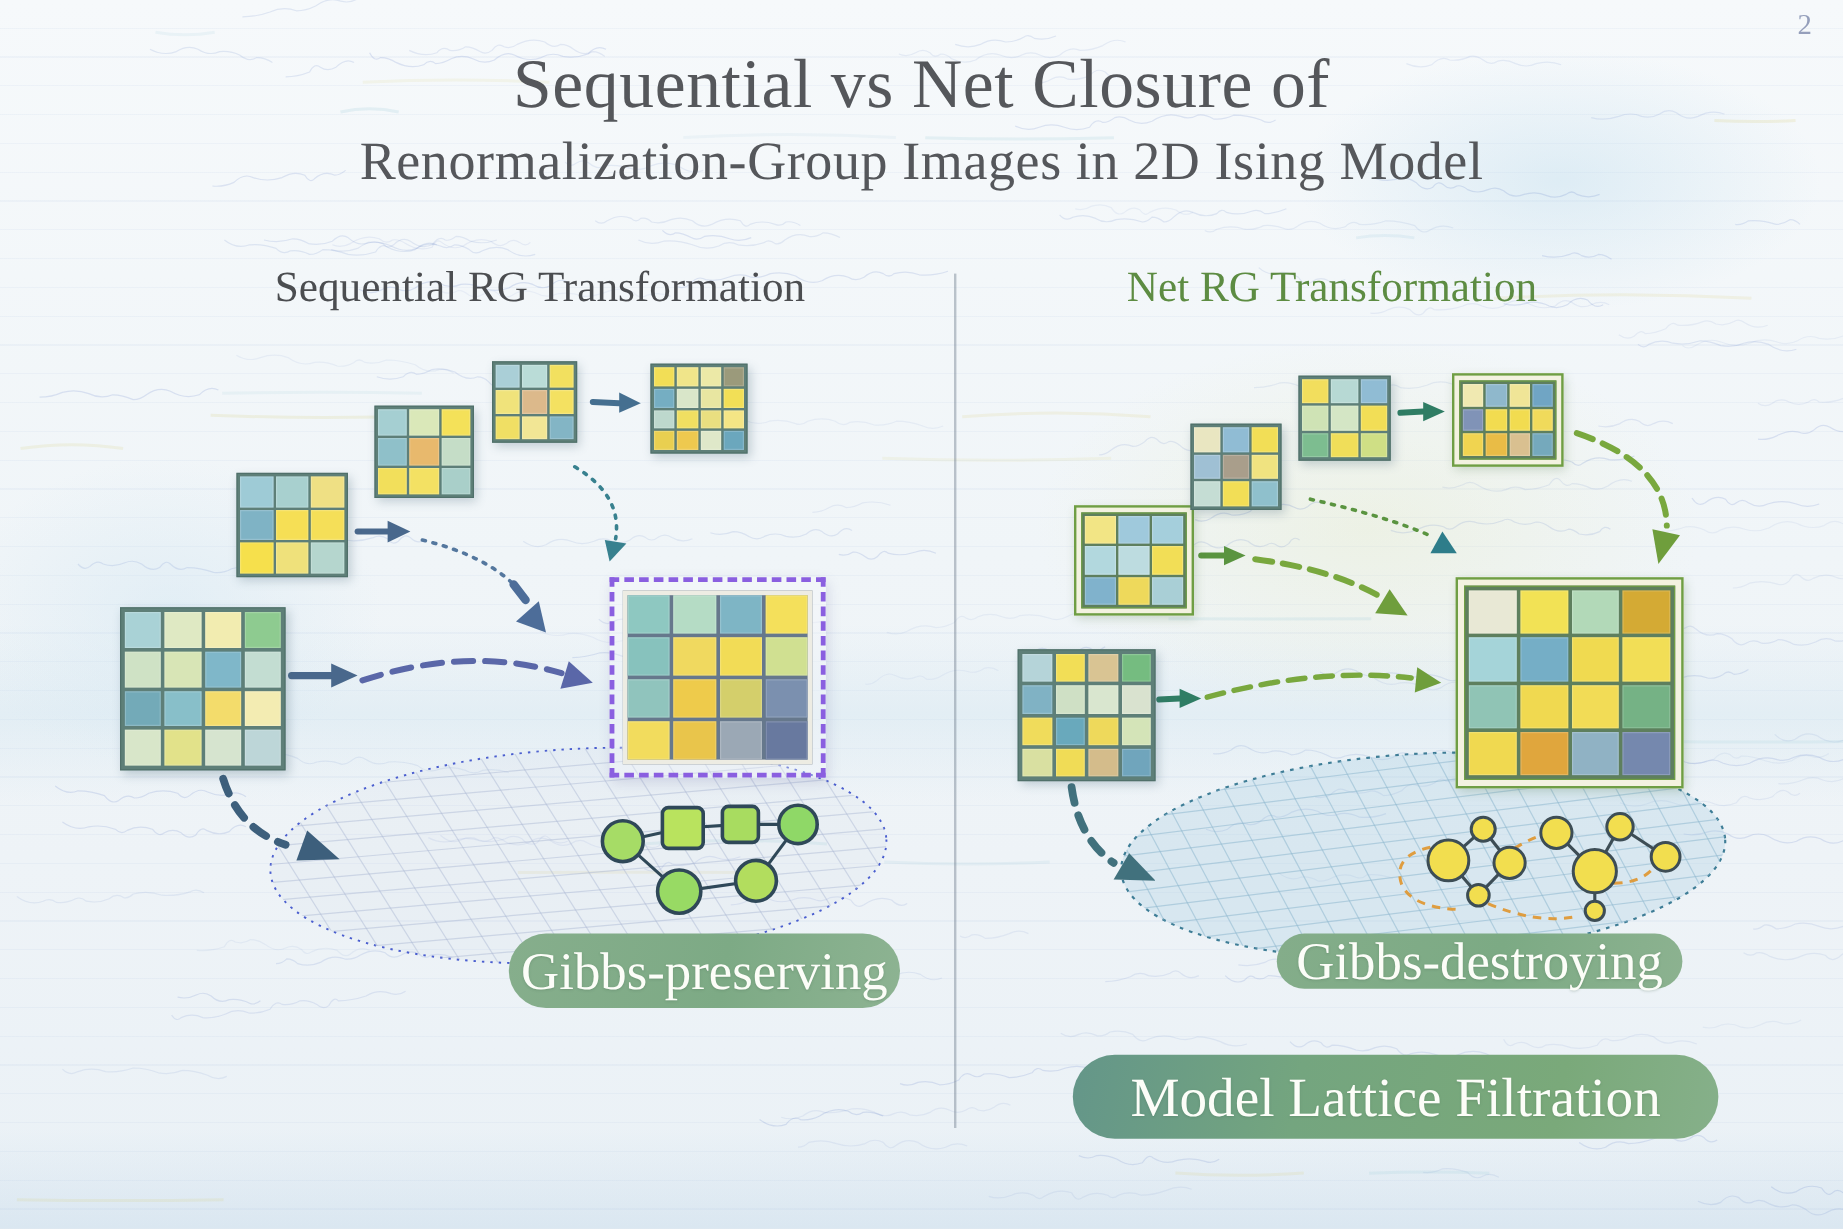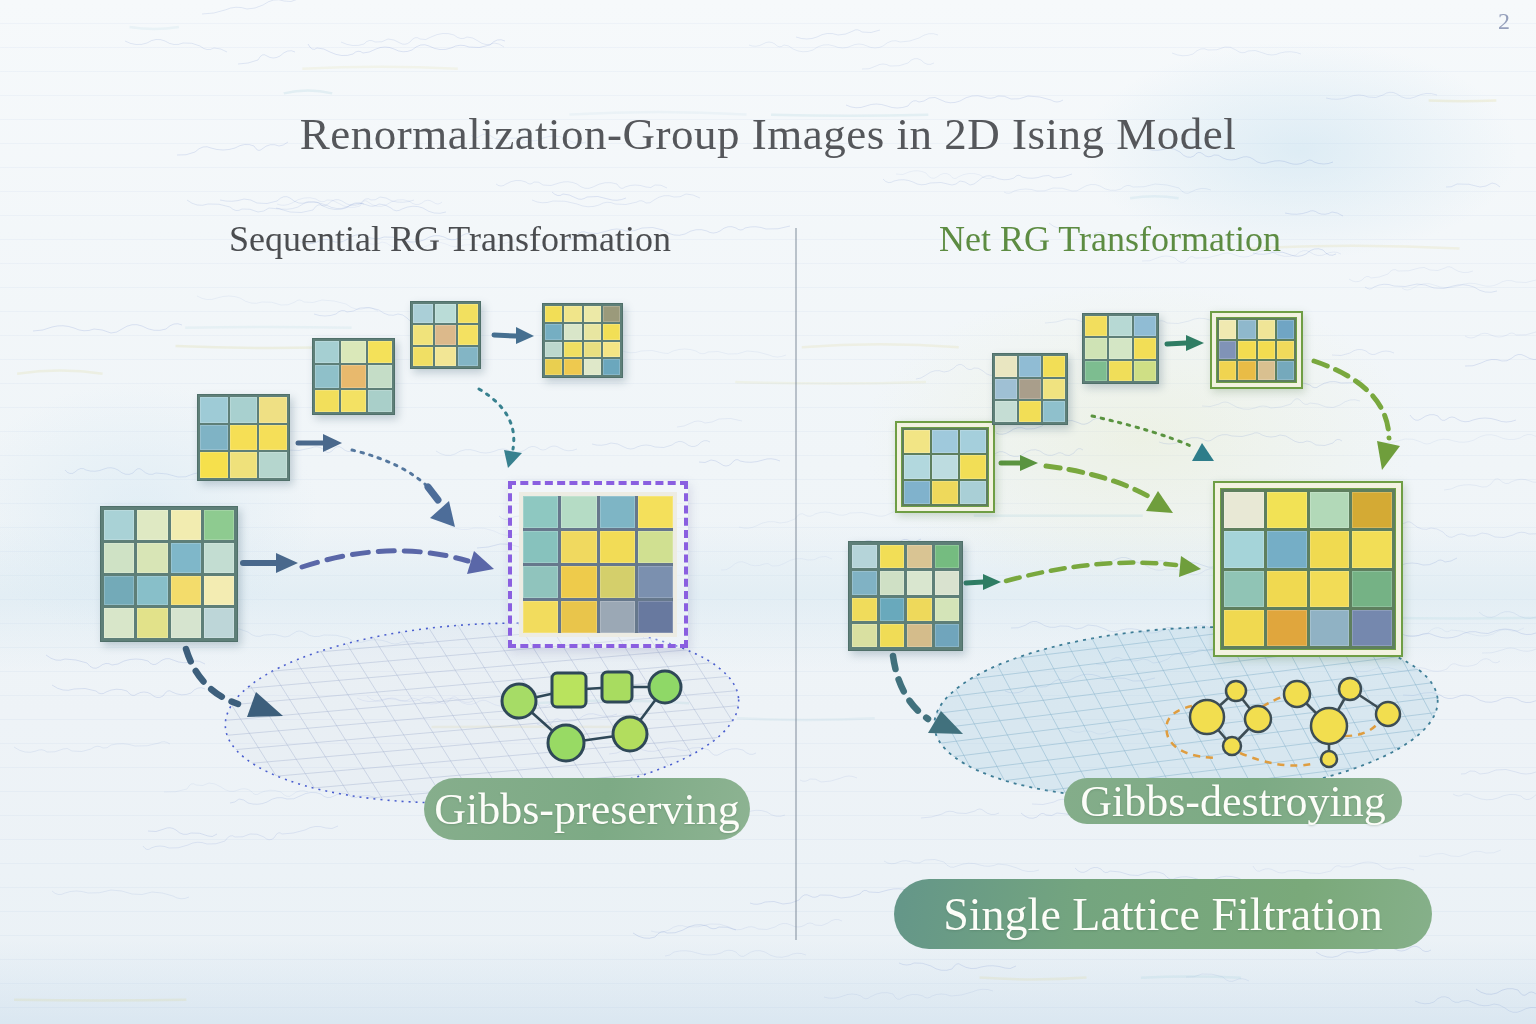--- a/index.html
+++ b/index.html
@@ -404,20 +404,21 @@
         <circle cx="1258" cy="719" r="13" fill="#f2de4f" stroke="#3d4d55" stroke-width="2.5"></circle>
         <circle cx="1232" cy="746" r="9" fill="#f2de4f" stroke="#3d4d55" stroke-width="2.5"></circle>
         <circle cx="1297" cy="694" r="13" fill="#f2de4f" stroke="#3d4d55" stroke-width="2.5"></circle>
         <circle cx="1329" cy="726" r="18" fill="#f2de4f" stroke="#3d4d55" stroke-width="2.5"></circle>
         <circle cx="1350" cy="689" r="11" fill="#f2de4f" stroke="#3d4d55" stroke-width="2.5"></circle>
         <circle cx="1388" cy="714" r="12" fill="#f2de4f" stroke="#3d4d55" stroke-width="2.5"></circle>
         <circle cx="1329" cy="759" r="8" fill="#f2de4f" stroke="#3d4d55" stroke-width="2.5"></circle>
       </g>
   </svg>
 
+  <div class="abs title" id="title1">Sequential vs Net Closure of</div>
   <div class="abs title" id="title2">Renormalization-Group Images in 2D Ising Model</div>
   <div class="abs" id="pageNum">2</div>
   <div class="abs colhead" id="lhead">Sequential RG Transformation</div>
   <div class="abs colhead" id="rhead" style="color:#5d8c42;">Net RG Transformation</div>
   <div class="abs" id="divider"></div>
 
   <div class="lat big" style="left: 100px; top: 506px; width: 138px; height: 136px; grid-template-columns: repeat(4, 1fr); grid-template-rows: repeat(4, 1fr);">
       <div class="cell" style="background: rgb(169, 210, 214);"></div>
       <div class="cell" style="background: rgb(223, 233, 195);"></div>
       <div class="cell" style="background: rgb(242, 236, 176);"></div>
@@ -592,14 +593,14 @@
       <div class="cell" style="background: rgb(238, 217, 91);"></div>
       <div class="cell" style="background: rgb(212, 228, 184);"></div>
       <div class="cell" style="background: rgb(217, 224, 161);"></div>
       <div class="cell" style="background: rgb(240, 220, 86);"></div>
       <div class="cell" style="background: rgb(212, 188, 139);"></div>
       <div class="cell" style="background: rgb(112, 165, 188);"></div>
     </div>
 
   <div class="pill" id="gibbsL">Gibbs-preserving</div>
   <div class="pill" id="gibbsR">Gibbs-destroying</div>
-  <div class="pill" id="footR">Single Lattice Filtration</div>
+  <div class="pill" id="footR">Model Lattice Filtration</div>
 </div>
 
 </body></html>

